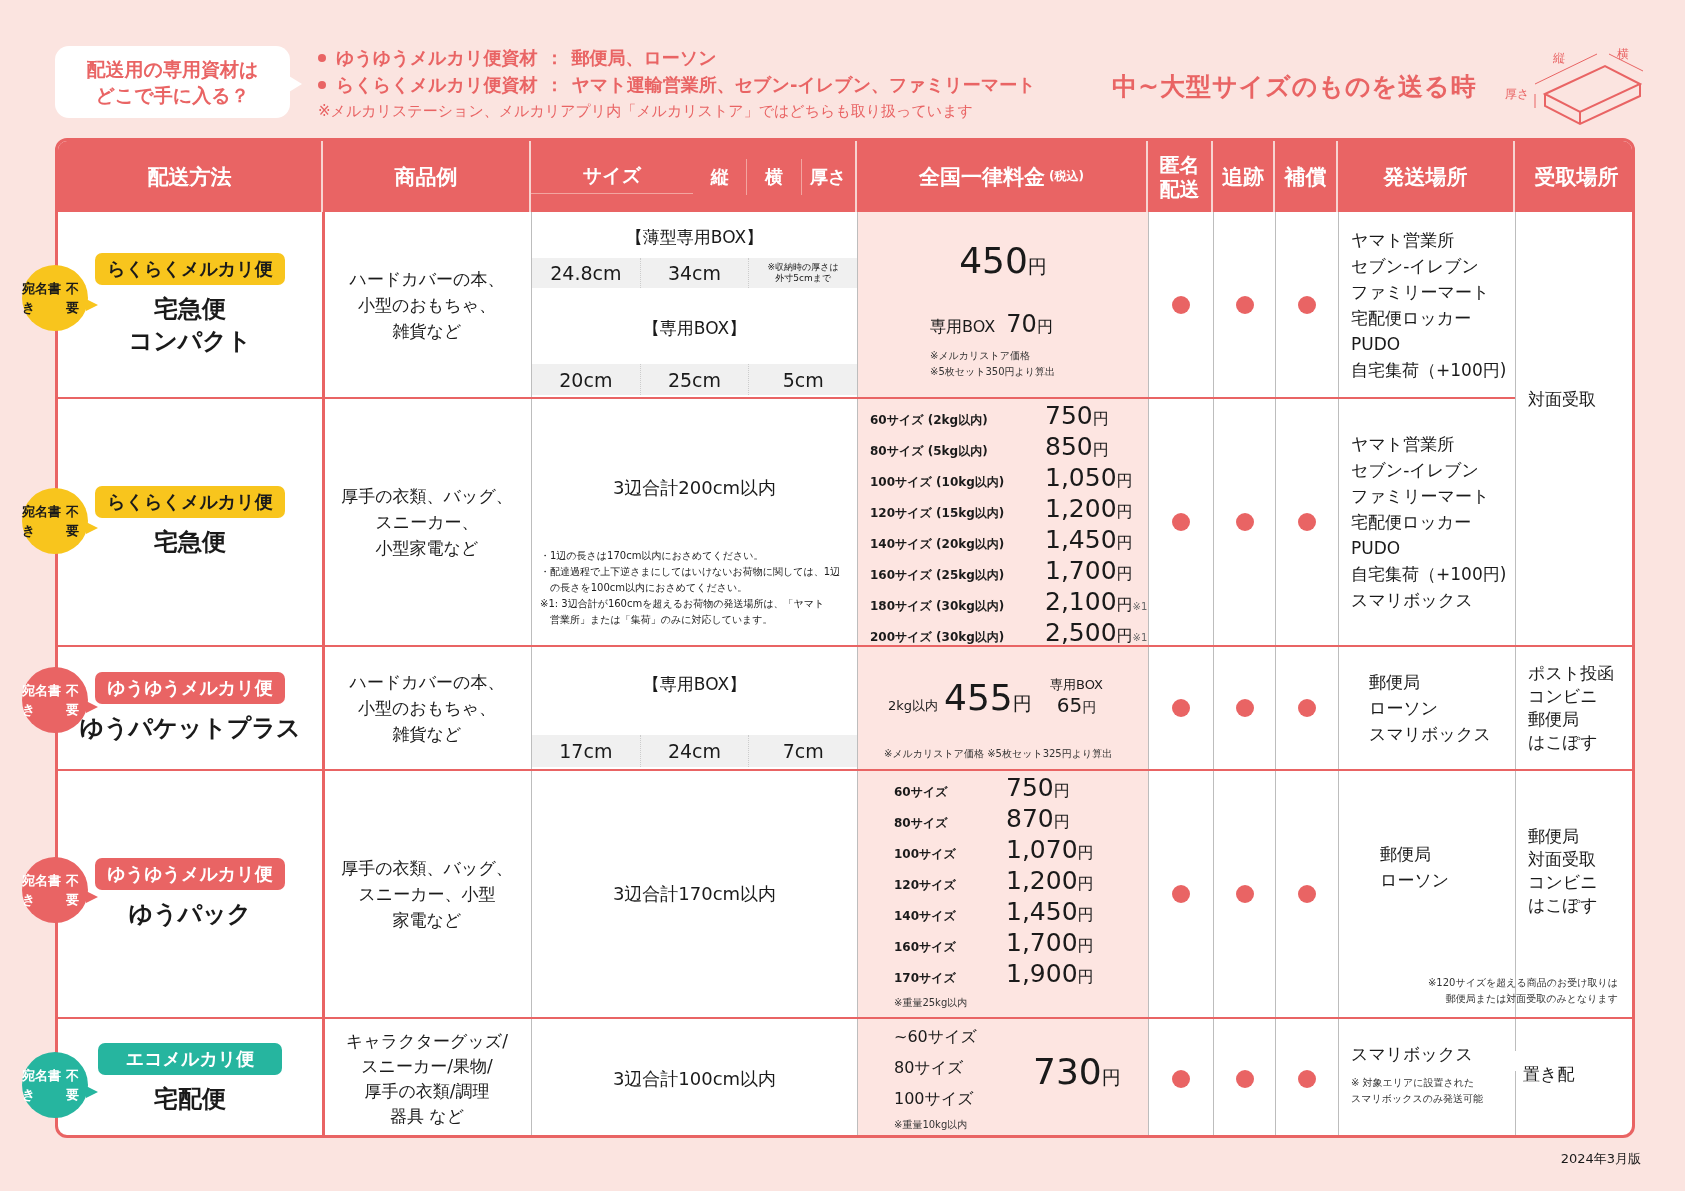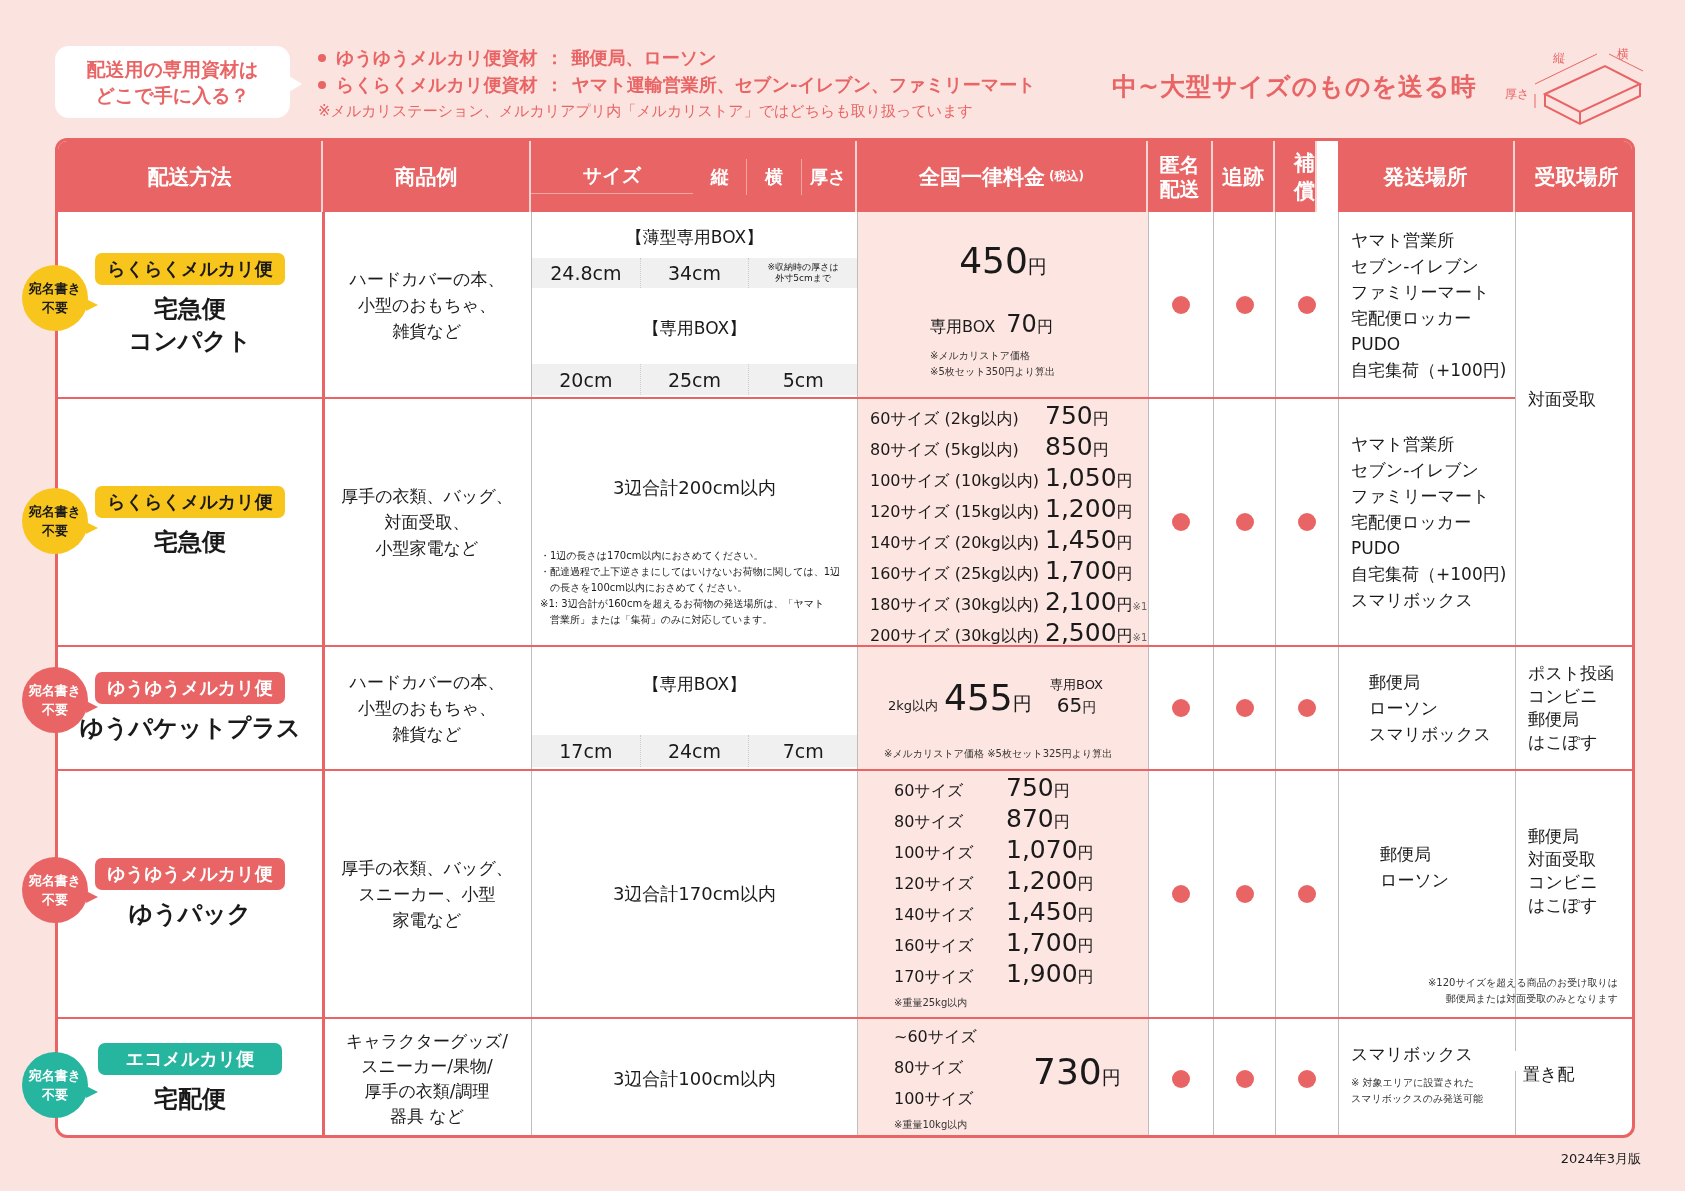--- a/index.html
+++ b/index.html
@@ -59,21 +59,21 @@
 
   .tag { display: inline-block; padding: 4px 12px; border-radius: 7px; color: #1a1a1a; font-weight: bold; font-size: 18px; }
   .tag.yellow { background: #f8c51d; }
   .tag.red { background: #e96464; color: #fff; }
   .tag.green { background: #26b59f; color: #fff; }
   .method { display: flex; flex-direction: column; align-items: center; gap: 8px; }
   .method .name { font-size: 24px; font-weight: bold; line-height: 32px; }
 
   .noaddr {
     position: absolute; left: 22px; width: 66px; height: 66px; border-radius: 50%;
-    display: flex; flex-direction: column; align-items: center; justify-content: center;
+    display: flex; flex-direction: row; align-items: center; justify-content: center;
     font-size: 13px; font-weight: bold; line-height: 19px; color: #1a1a1a; z-index: 5;
   }
   .noaddr::after { content: ""; position: absolute; right: -10px; top: 34px;
     border-left: 12px solid currentColor; border-top: 6px solid transparent; border-bottom: 6px solid transparent; }
   .noaddr.yellow { background: #f8c51d; }
   .noaddr.yellow::after { border-left-color: #f8c51d; }
   .noaddr.red { background: #e96464; color: #fff; }
   .noaddr.red::after { border-left-color: #e96464; }
   .noaddr.green { background: #26b59f; color: #fff; }
   .noaddr.green::after { border-left-color: #26b59f; }
@@ -86,21 +86,21 @@
   .box-label { position: absolute; font-size: 17px; width: 100%; text-align: center; }
   .center-text { font-size: 18px; }
   .fine { font-size: 10px; line-height: 16px; text-align: left; }
 
   .dot-mark { width: 18px; height: 18px; border-radius: 50%; background: #e96464; }
   .place-list { font-size: 17px; line-height: 26px; text-align: left; }
 
   .big-price { font-size: 36px; }
   .yen { font-size: 19px; }
   .plist .r { display: flex; align-items: baseline; height: 31px; }
-  .plist .sz { font-size: 16px; }
+  .plist .sz { font-size: 12px; font-weight: bold; }
   .plist .pr { font-size: 25px; }
   .plist .pr .yen { font-size: 16px; }
   .plist .ast { font-size: 10px; color: #666; }
   .small-note { font-size: 10px; color: #333; }
 
   .edition { right: 44px; top: 1150px; font-size: 13px; }
 </style>
 </head>
 <body>
 
@@ -157,21 +157,21 @@
   </div>
   <div class="hdr" style="left:799px;width:291px;">
     <span>全国一律料金</span>
       <small>(税込)</small>
   </div>
   <div class="hdr two" style="left:1090px;width:65px;flex-direction:column;">
     <span>匿名</span>
     <span>配送</span>
   </div>
   <div class="hdr" style="left:1155px;width:62px;">追跡</div>
-  <div class="hdr" style="left:1217px;width:42px;text-align:right;">補償</div>
+  <div class="hdr" style="left:1217px;width:63px;text-align:right;">補償</div>
   <div class="hdr" style="left:1457px;width:123px;border-right:none;">受取場所</div>
   <div class="hdr" style="left:1280px;width:177px;">発送場所</div>
 
   <div class="price-bg" style="left:799px;top:71px;width:291px;bottom:0;"></div>
 
   <div class="vline red" style="left:264px;"></div>
   <div class="vline" style="left:473px;"></div>
   <div class="vline" style="left:799px;"></div>
   <div class="vline" style="left:1090px;"></div>
   <div class="vline" style="left:1155px;"></div>
@@ -247,21 +247,21 @@
   </div>
 
   <div style="position:absolute;left:1470px;top:247px;font-size:17px;">対面受取</div>
 
   <div class="cell method" style="left:0;top:257px;width:264px;height:247px;">
     <span class="tag yellow">らくらくメルカリ便</span>
     <div class="name">宅急便</div>
   </div>
   <div class="cell items" style="left:265px;top:257px;width:208px;height:247px;flex-direction:column;">
     <div>厚手の衣類、バッグ、</div>
-    <div>対面受取、</div>
+    <div>スニーカー、</div>
     <div>小型家電など</div>
   </div>
   <div style="position:absolute;left:474px;top:257px;width:325px;height:247px;">
     <div class="box-label center-text" style="top:78px;">3辺合計200cm以内</div>
     <div class="fine" style="position:absolute;left:8px;top:150px;">
       <div>・1辺の長さは170cm以内におさめてください。</div>
       <div>・配達過程で上下逆さまにしてはいけないお荷物に関しては、1辺</div>
       <div>　の長さを100cm以内におさめてください。</div>
       <div>※1:  3辺合計が160cmを超えるお荷物の発送場所は、「ヤマト</div>
       <div>　営業所」または「集荷」のみに対応しています。</div>

